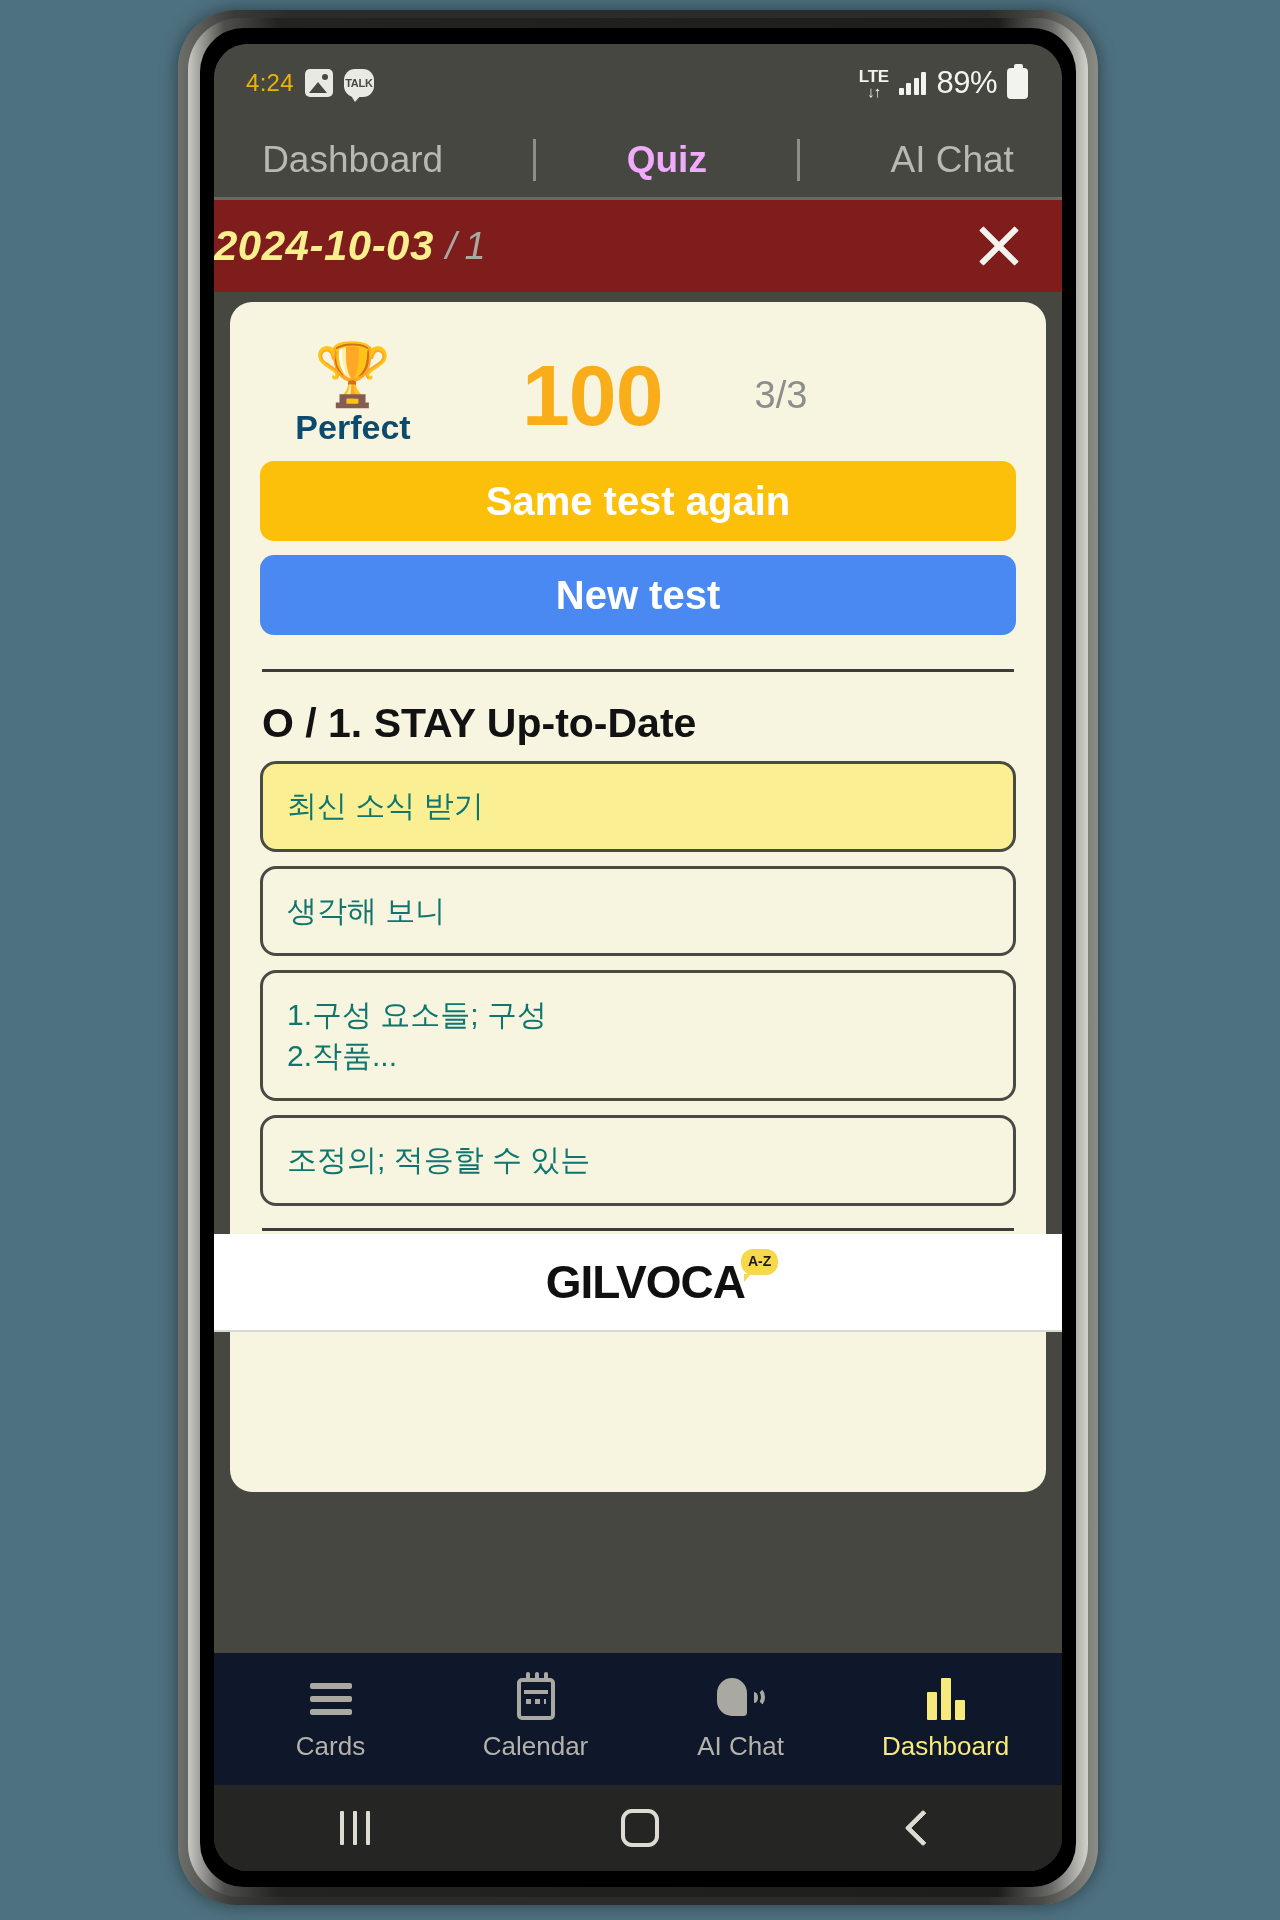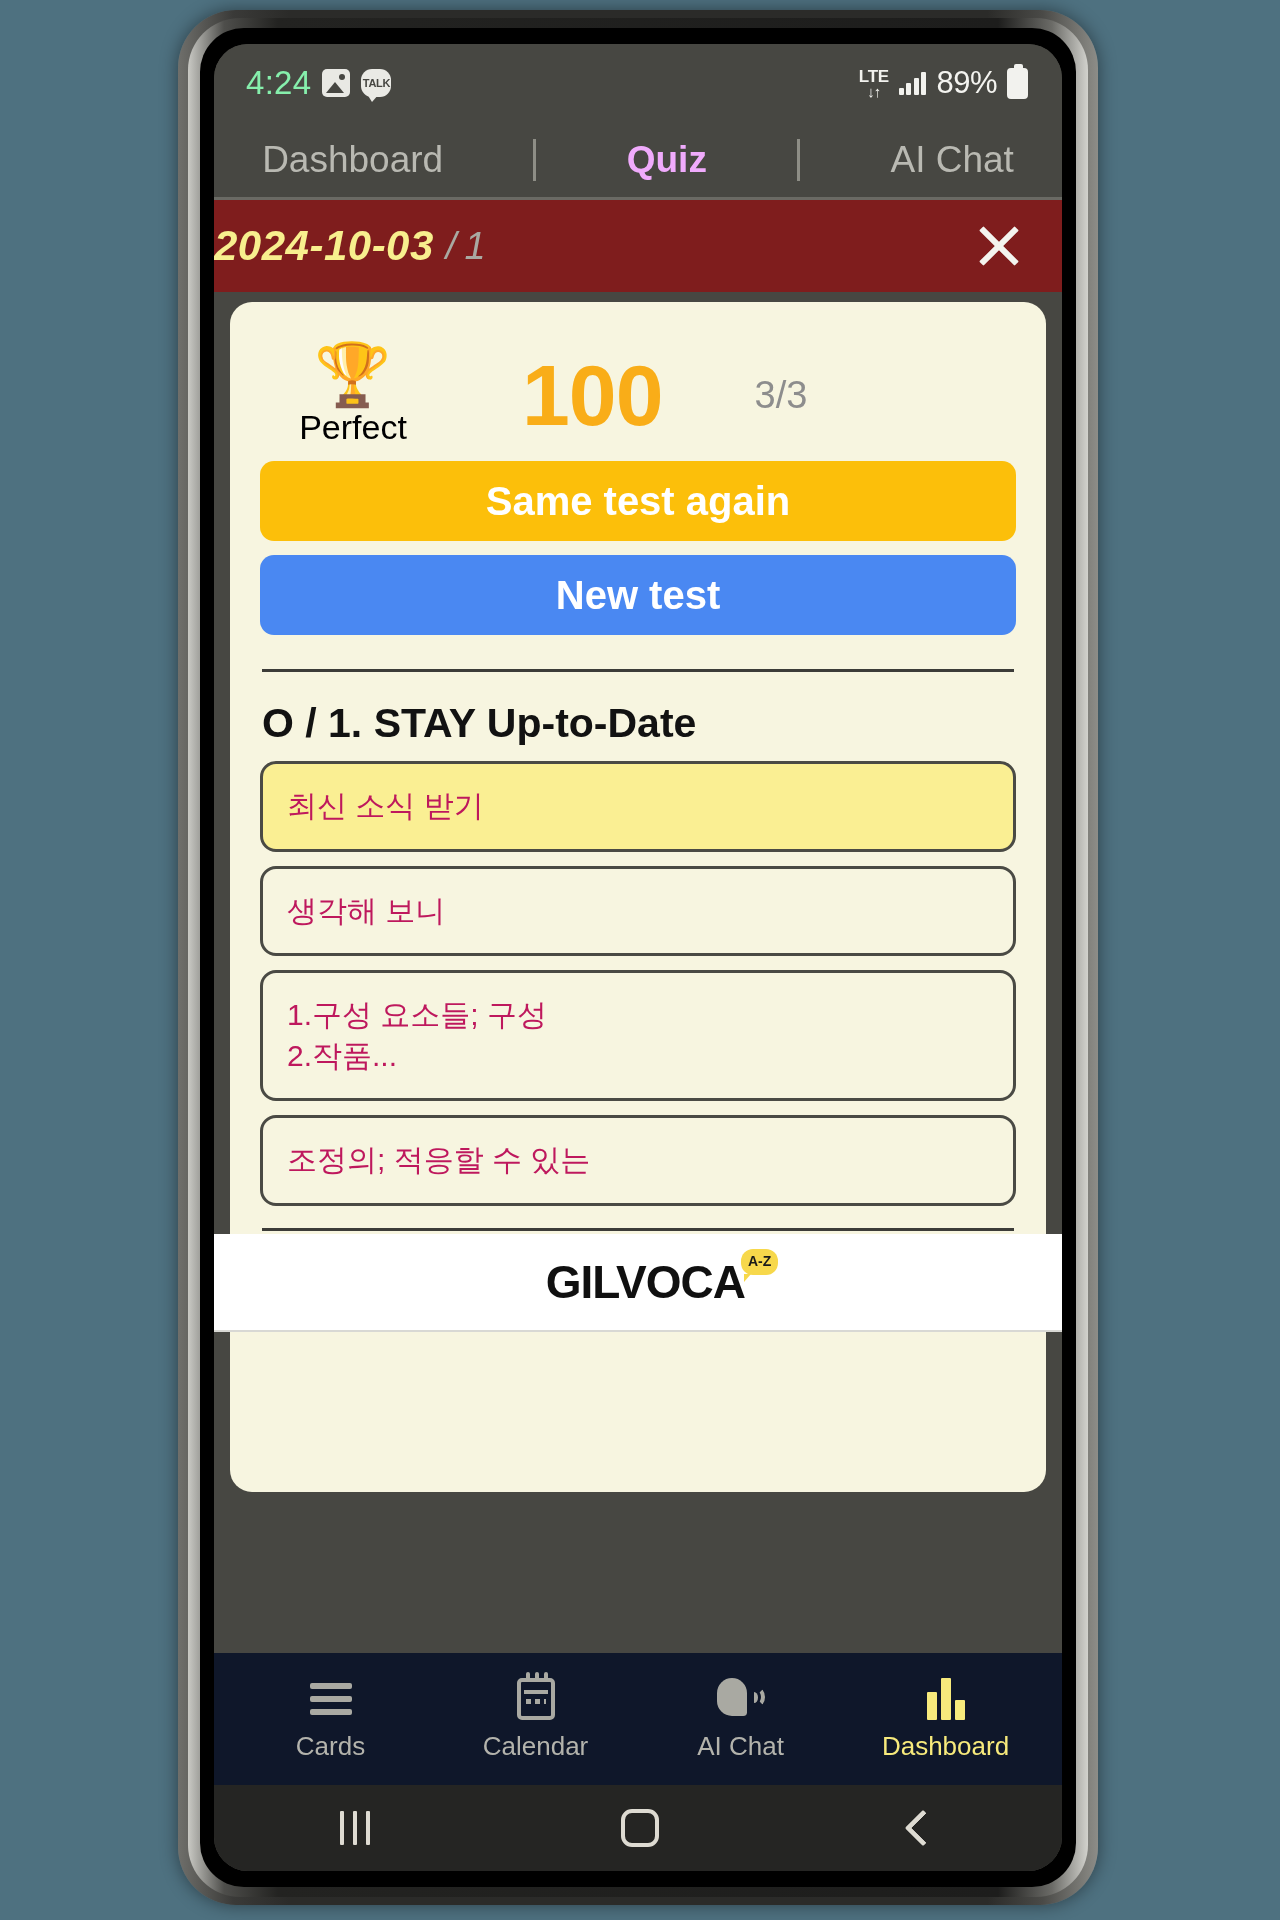--- a/index.html
+++ b/index.html
@@ -40,21 +40,21 @@
   }
 
   
   .statusbar {
     position: relative; height: 78px; width: 100%;
     background: #474742;
     display: flex; align-items: center; justify-content: space-between;
     padding: 0 34px 0 32px;
   }
   .sb-left { display: flex; align-items: center; gap: 11px; }
-  .sb-time { color: #86efac; font-size: 33px; font-weight: 400; letter-spacing: .3px; }
+  .sb-time { color: #eab308; font-size: 24px; font-weight: 400; letter-spacing: .3px; }
   .ico-photo {
     width: 28px; height: 28px; border-radius: 5px; background: #e9e9e4;
     position: relative; overflow: hidden;
   }
   .ico-photo:after {
     content:""; position:absolute; left:4px; bottom:4px; width:0; height:0;
     border-left: 9px solid transparent; border-right: 9px solid transparent;
     border-bottom: 11px solid #474742;
   }
   .ico-photo:before {
@@ -127,39 +127,39 @@
   
   .cardwrap { padding: 10px 16px 0 16px; background:#474742; height: 1200px; }
   .card {
     background: #f7f5e0; border-radius: 22px;
     padding: 36px 30px 0 30px; height: 100%;
     overflow: hidden;
   }
   .scorerow { display:flex; align-items:center; padding: 6px 8px 0 8px; }
   .badge { display:flex; flex-direction:column; align-items:center; width:170px;}
   .trophy { font-size: 62px; line-height:1; }
-  .badge-label { font-size: 34px; font-weight:400; color:#000000; margin-top:2px; }
+  .badge-label { font-size: 34px; font-weight:700; color:#0c4a6e; margin-top:2px; }
   .score { font-size: 86px; font-weight:700; color:#f9ad18; margin-left: 84px; letter-spacing:-1px;}
   .ratio { font-size: 38px; font-weight:500; color:#8d8d8d; margin-left: 92px; }
 
   .btn {
     display:flex; align-items:center; justify-content:center;
     height: 80px; border-radius: 14px; margin-top: 14px;
     font-size: 40px; font-weight:700; color:#ffffff;
   }
   .btn-amber { background:#fcbf0a; }
   .btn-blue  { background:#4a88f2; }
 
   .divider { height:3px; background:#3c3c38; margin: 34px 2px 0 2px; }
 
   .qtitle { font-size: 41px; font-weight:700; color:#121212; margin: 28px 0 14px 2px; }
 
   .opt {
     border: 3px solid #4a4a44; border-radius: 16px;
-    background: #f7f5e0; color:#be185d;
+    background: #f7f5e0; color:#0f766e;
     padding: 22px 24px; margin-bottom: 14px;
     font-size: 30px; line-height: 1.35; min-height: 78px;
     display:flex; align-items:center;
   }
   .opt.selected { background:#faef93; }
   .opt .multi { white-space: pre-line; }
 
   .divider2 { height:3px; background:#3c3c38; margin: 22px 2px 0 2px; }
 
   

